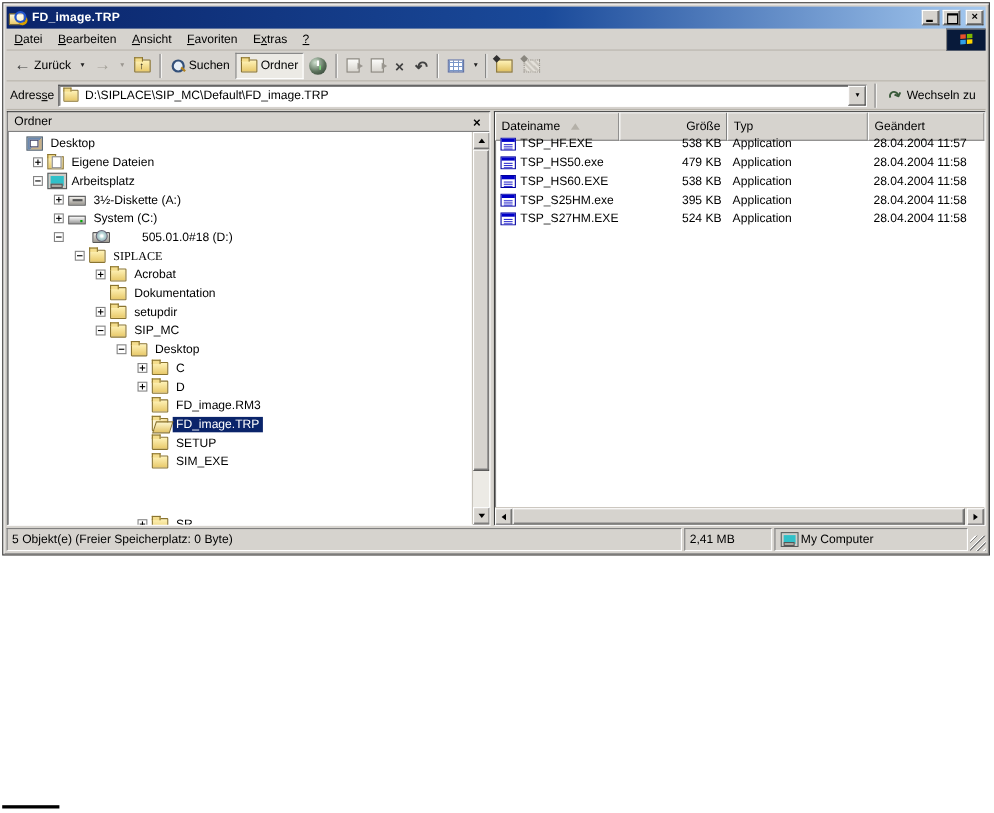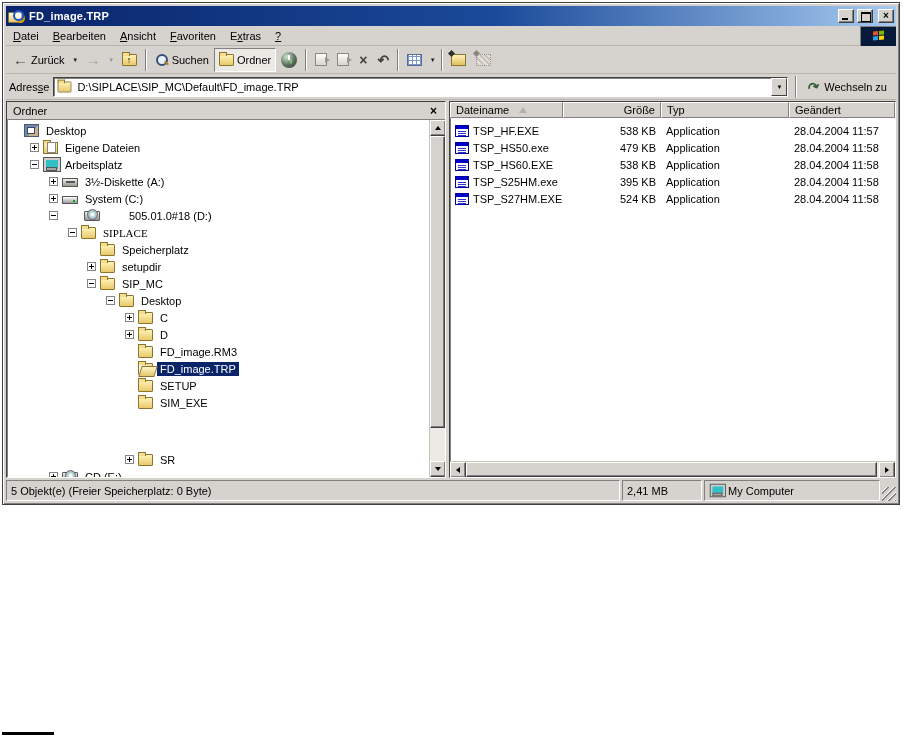--- a/index.html
+++ b/index.html
@@ -147,21 +147,21 @@
   .tri-up { width:0;height:0;border-left:3px solid transparent;border-right:3px solid transparent;border-bottom:4px solid #000; }
   .tri-down { width:0;height:0;border-left:3px solid transparent;border-right:3px solid transparent;border-top:4px solid #000; }
   .tri-left { width:0;height:0;border-top:3px solid transparent;border-bottom:3px solid transparent;border-right:4px solid #000; }
   .tri-right { width:0;height:0;border-top:3px solid transparent;border-bottom:3px solid transparent;border-left:4px solid #000; }
   .vthumb { margin:0 0 0 0; height:292px; background:#D6D3CE; border:1px solid; border-color:#fff #404040 #404040 #fff; box-shadow:inset -1px -1px 0 #808080; }
   .vspacer { flex:1; }
   .hthumb { flex:1; margin-right:2px; background:#D6D3CE; border:1px solid; border-color:#fff #404040 #404040 #fff; box-shadow:inset -1px -1px 0 #808080; }
 
   
   .list-head { height:18px; flex:0 0 18px; display:flex; }
-  .hcell { background:#D6D3CE; border:1px solid; border-color:#fff #808080 #808080 #fff; height:16px; padding:1px 5px; display:flex; align-items:center; overflow:hidden; white-space:nowrap; }
+  .hcell { background:#D6D3CE; border:1px solid; border-color:#fff #808080 #808080 #fff; height:26px; padding:1px 5px; display:flex; align-items:center; overflow:hidden; white-space:nowrap; }
   .hcell.c1 { width:113px; flex:0 0 113px; }
   .hcell.c2 { width:98px; flex:0 0 98px; justify-content:flex-end; }
   .hcell.c3 { width:128px; flex:0 0 128px; }
   .hcell.c4 { flex:1; }
   .sort-asc { width:0; height:0; border-left:4px solid transparent; border-right:4px solid transparent; border-bottom:6px solid #b4b0a8; margin-left:10px; }
   .list-body { flex:1; overflow:hidden; padding-top:2px; }
   .frow { height:17px; display:flex; align-items:center; white-space:nowrap; }
   .fcell { padding:0 5px; overflow:hidden; }
   .fc1 { width:113px; flex:0 0 113px; display:flex; align-items:center; gap:4px; }
   .fc2 { width:98px; flex:0 0 98px; text-align:right; }
@@ -320,23 +320,28 @@
     <span class="exp minus"></span>
     <span class="ticon i-cd"></span>
     <span class="tlabel">505.01.0#18 (D:)</span>
   </div>
             <div class="tree-row" style="padding-left: 61px; font-family: Liberation Serif, serif;">
     <span class="exp minus"></span>
     <span class="ticon i-folder"></span>
     <span class="tlabel">SIPLACE</span>
   </div>
             <div class="tree-row" style="padding-left: 80px;">
-    <span class="exp none"></span>
-    <span class="ticon i-folder"></span>
-    <span class="tlabel">Speicherplatz</span>
+    <span class="exp plus"></span>
+    <span class="ticon i-folder"></span>
+    <span class="tlabel">Acrobat</span>
+  </div>
+            <div class="tree-row" style="padding-left: 80px;">
+    <span class="exp none"></span>
+    <span class="ticon i-folder"></span>
+    <span class="tlabel">Dokumentation</span>
   </div>
             <div class="tree-row" style="padding-left: 80px;">
     <span class="exp plus"></span>
     <span class="ticon i-folder"></span>
     <span class="tlabel">setupdir</span>
   </div>
             <div class="tree-row" style="padding-left: 80px;">
     <span class="exp minus"></span>
     <span class="ticon i-folder"></span>
     <span class="tlabel">SIP_MC</span>

